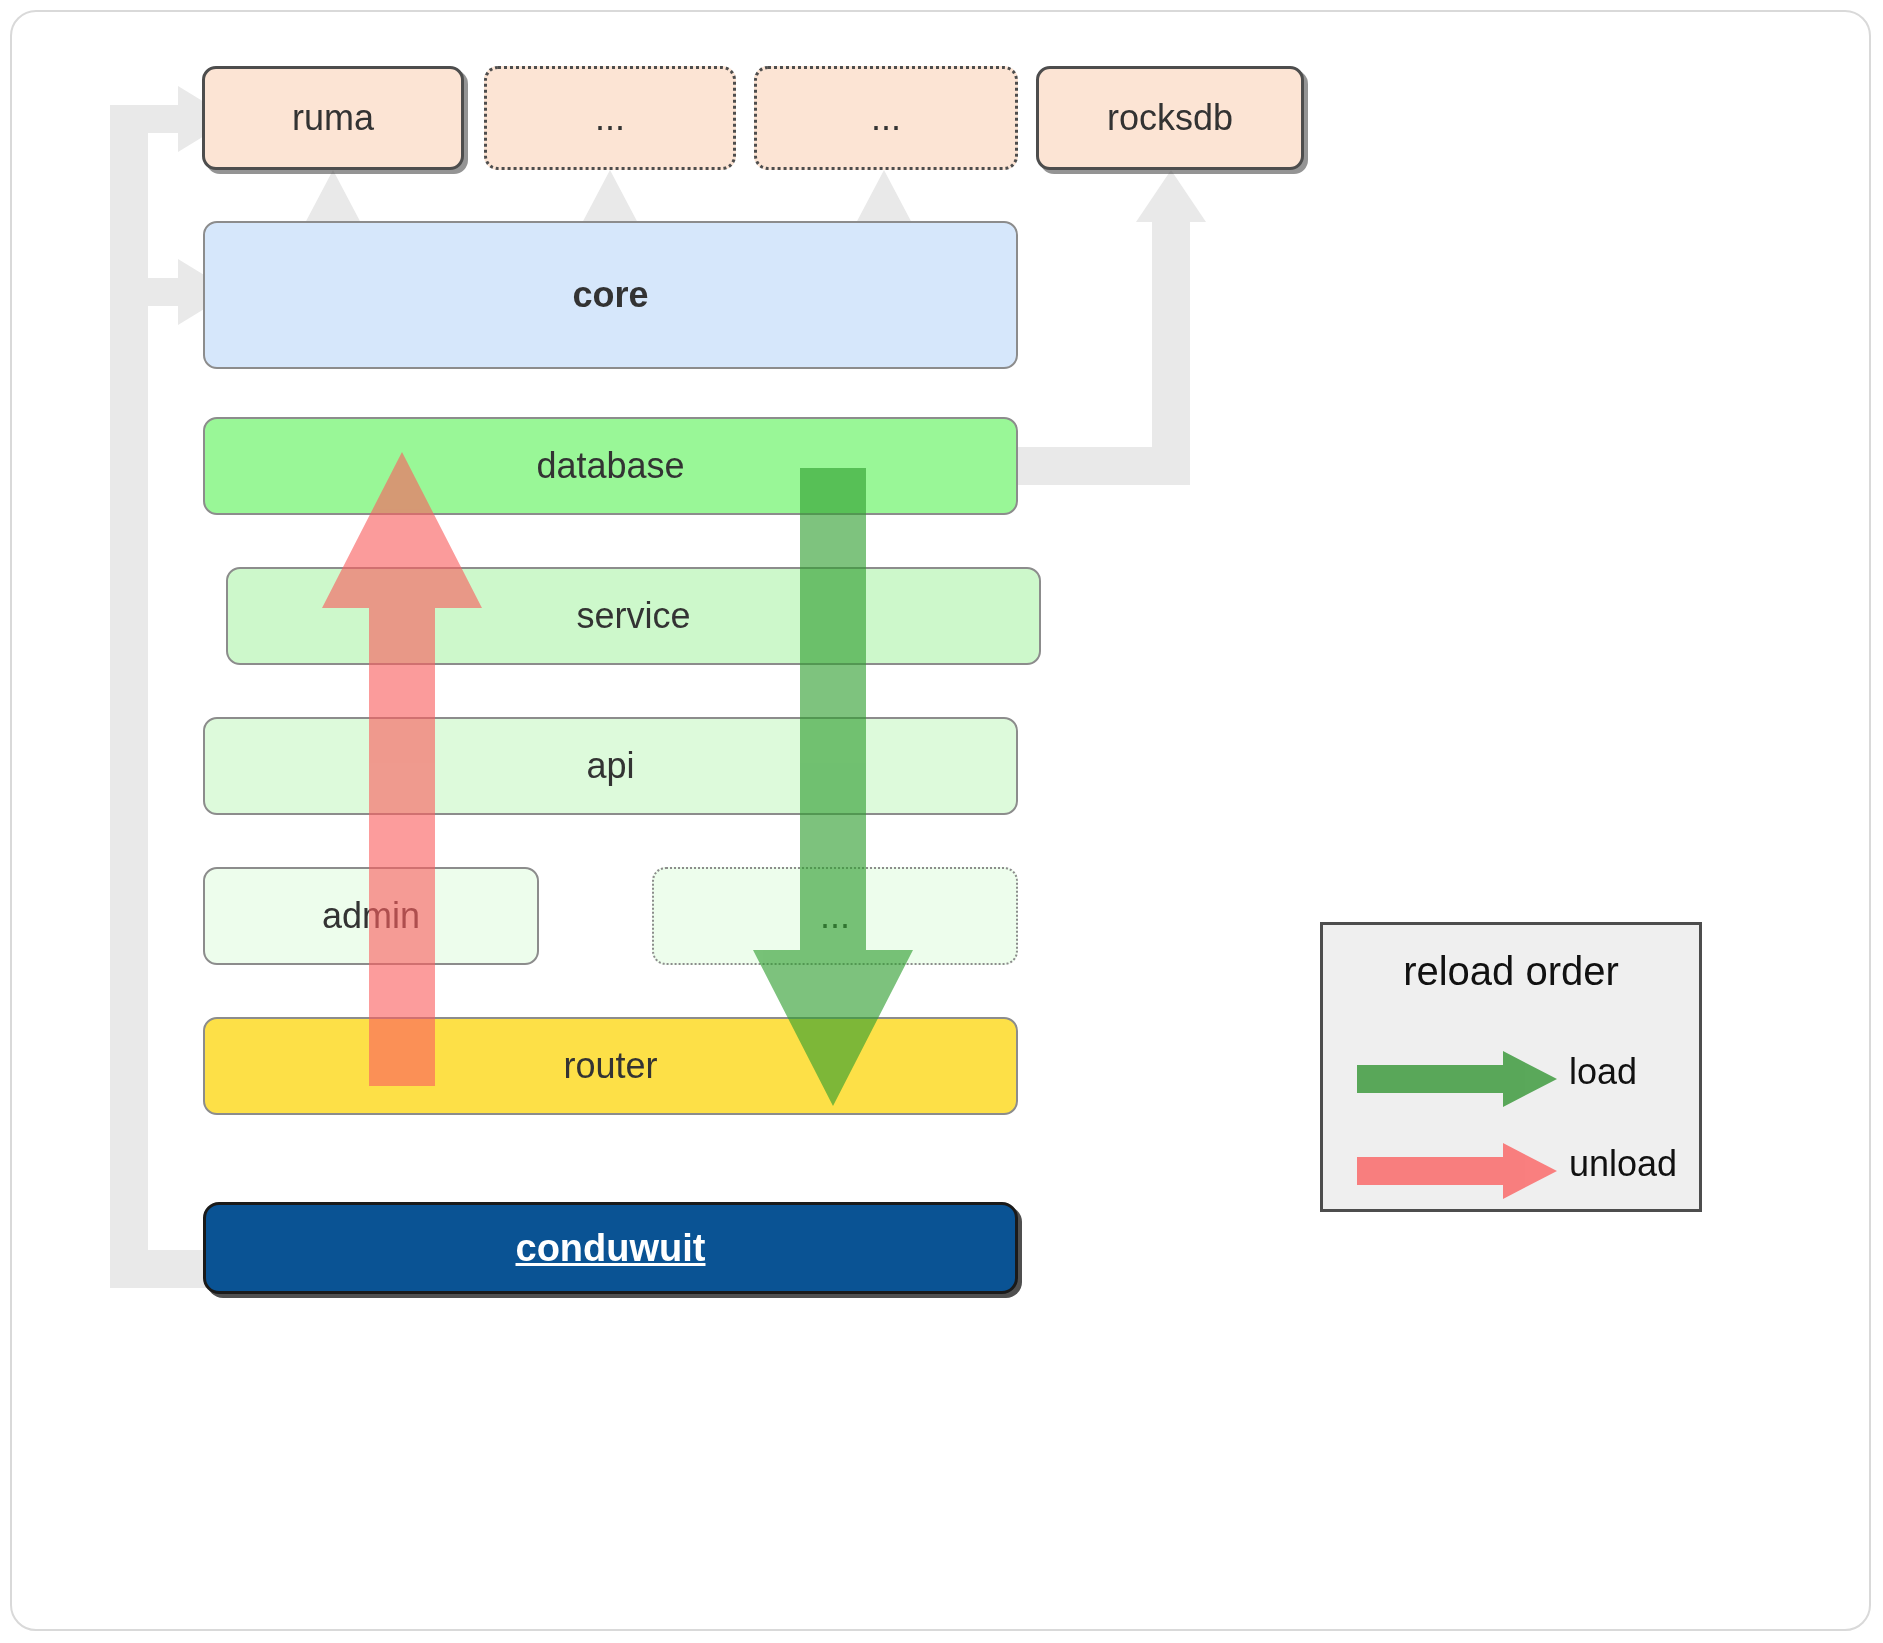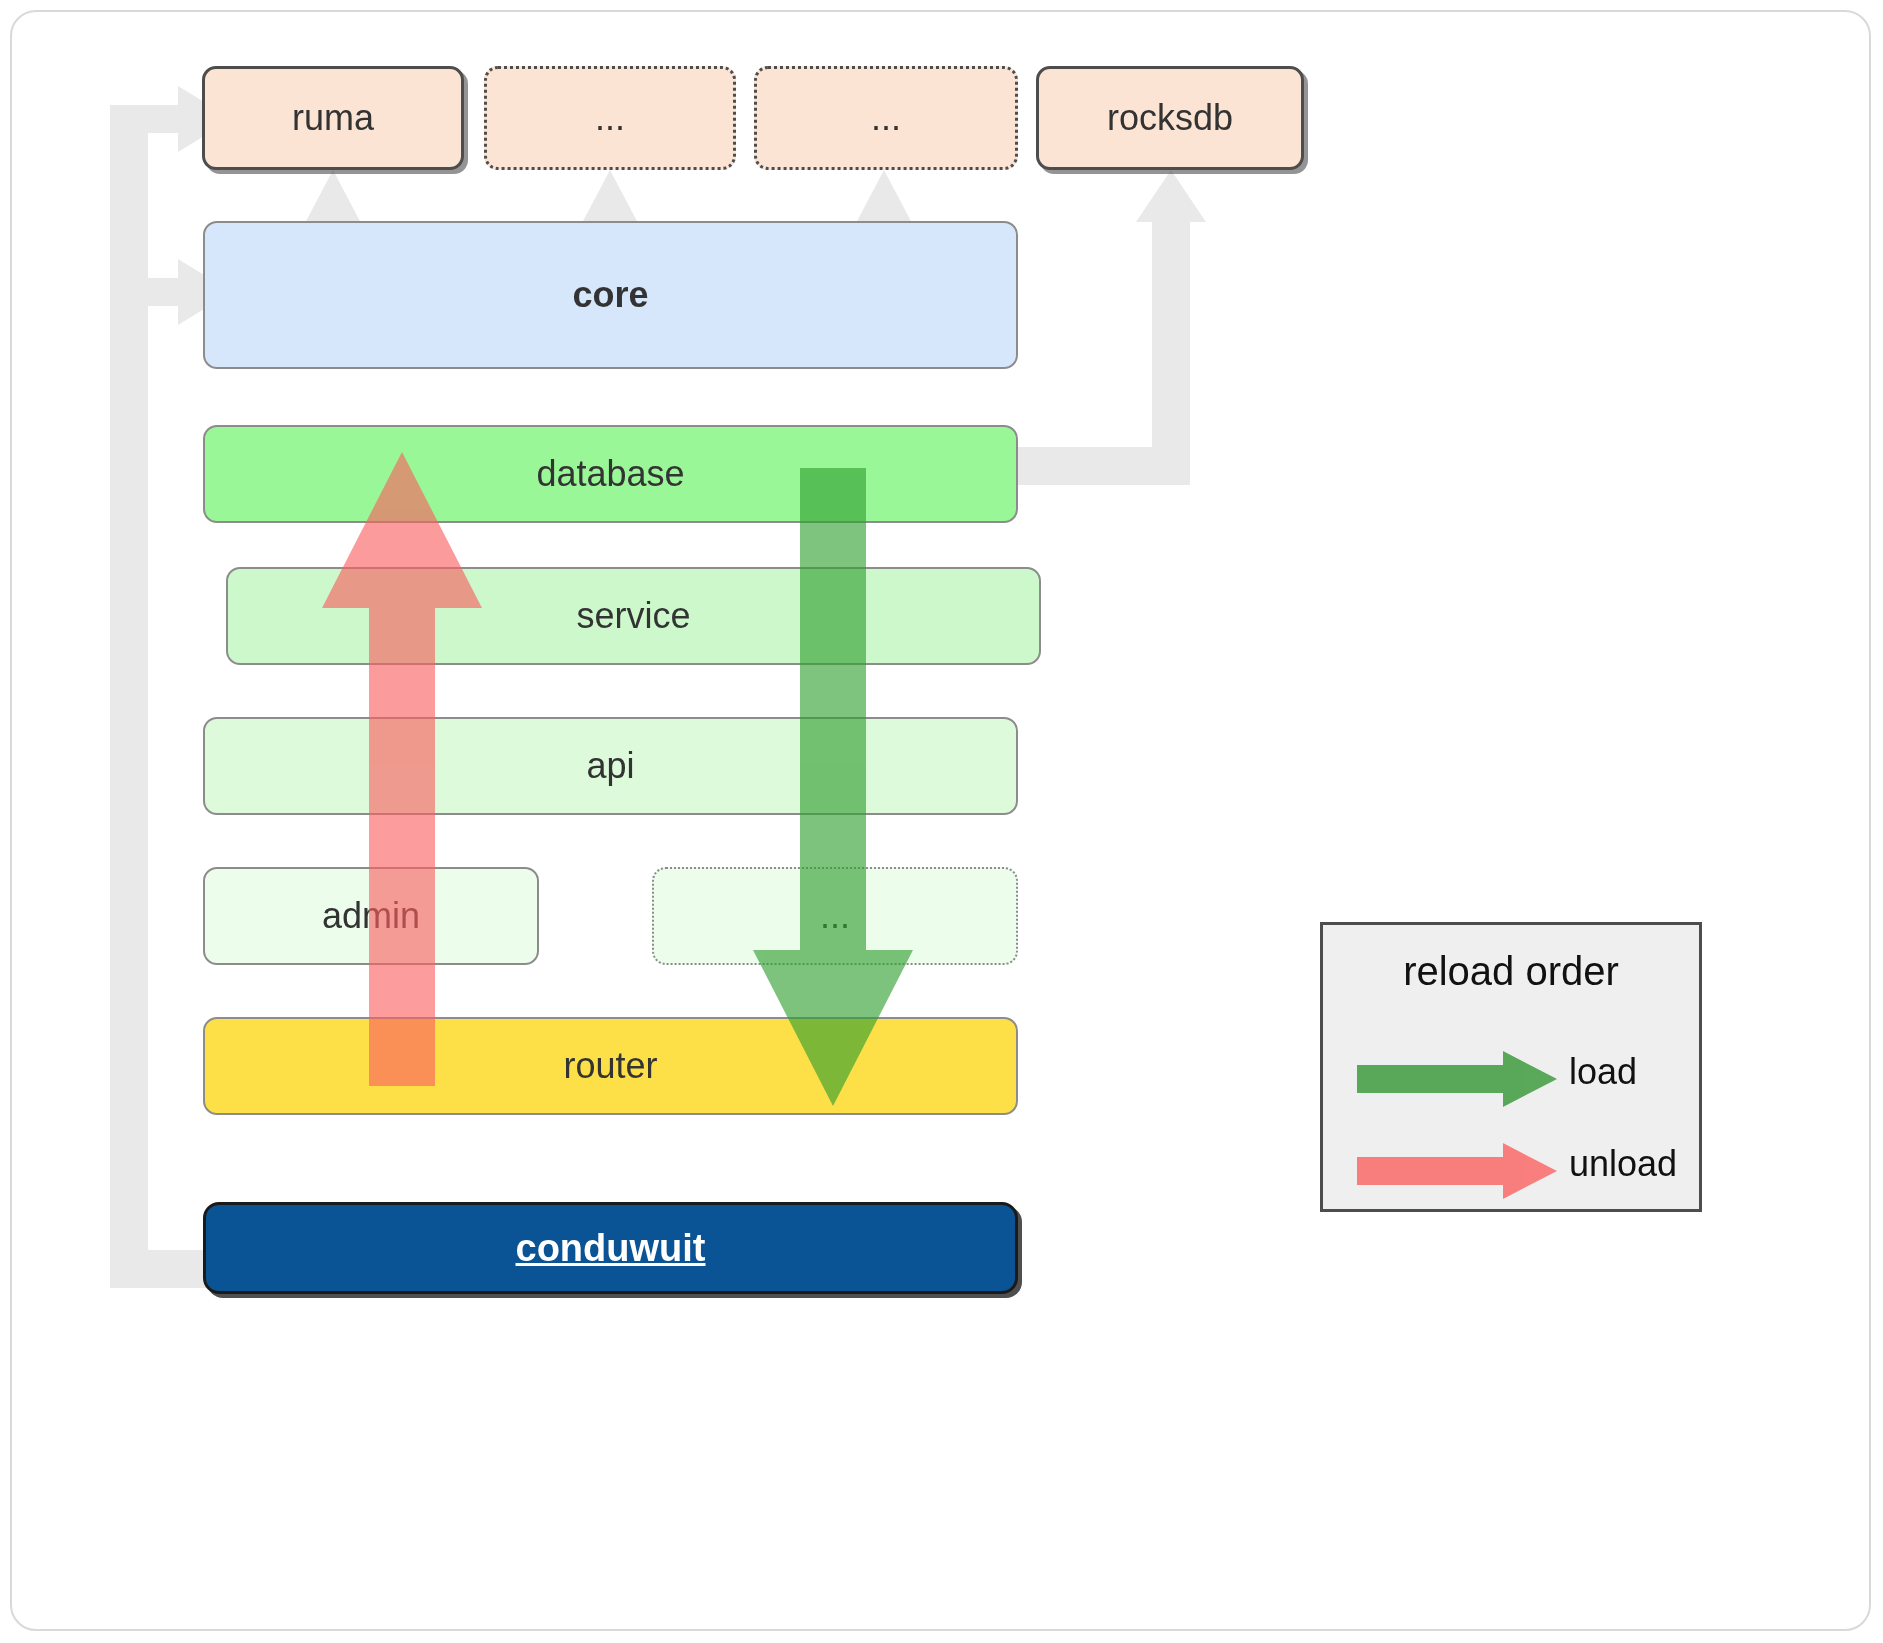--- a/index.html
+++ b/index.html
@@ -159,21 +159,21 @@
   </div>
 
   <div class="node dep solid shadow" style="left:1036px; top:66px; width:268px; height:104px;">
     <span class="node-label">rocksdb</span>
   </div>
 
   <div class="node layer l-core" style="left:203px; top:221px; width:815px; height:148px;font-weight:bold;">
     <span class="node-label">core</span>
   </div>
 
-  <div class="node layer l-database" style="left:203px; top:417px; width:815px; height:98px;margin-top:8px;">
+  <div class="node layer l-database" style="left:203px; top:417px; width:815px; height:98px;">
     <span class="node-label">database</span>
   </div>
 
   <div class="node layer l-service" style="left:203px; top:567px; width:815px; height:98px;">
     <span class="node-label">service</span>
   </div>
 
   <div class="node layer l-api" style="left:203px; top:717px; width:815px; height:98px;">
     <span class="node-label">api</span>
   </div>

